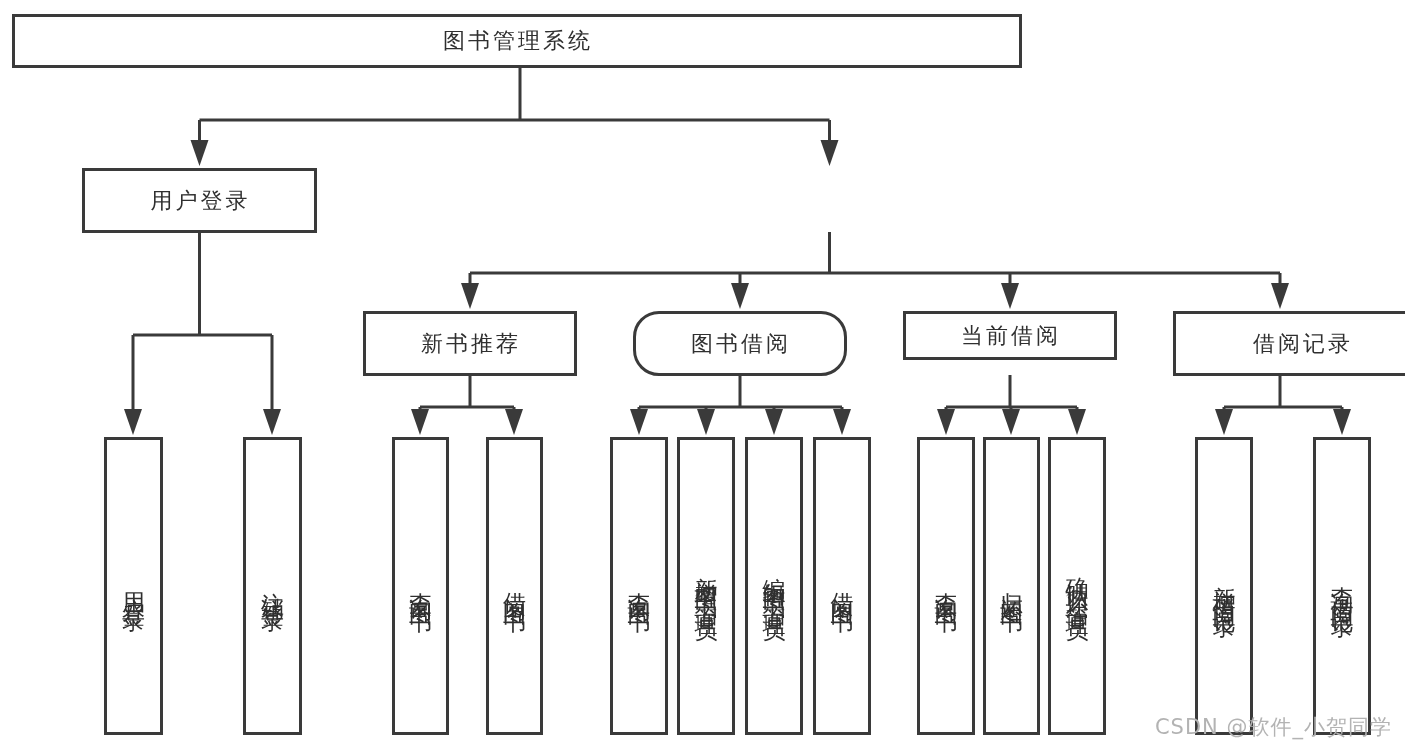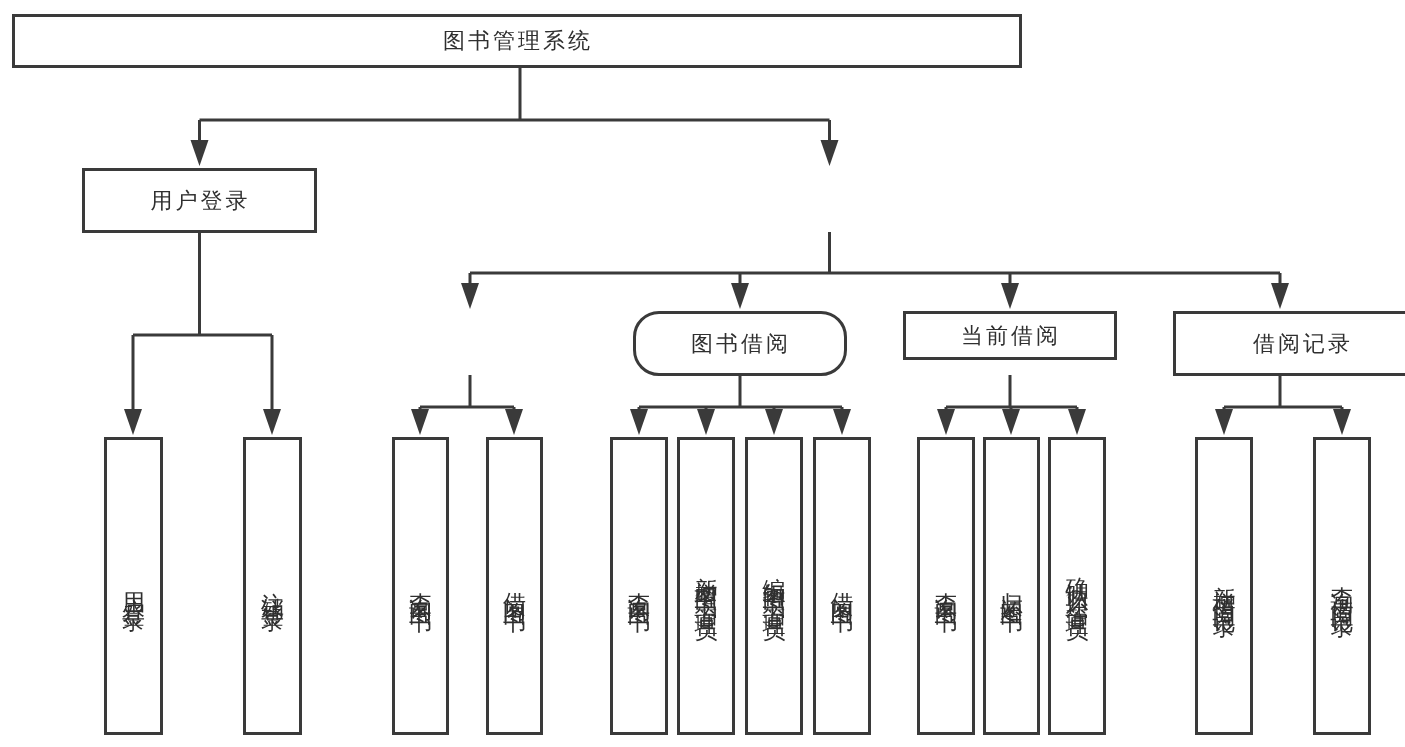--- a/index.html
+++ b/index.html
@@ -102,20 +102,23 @@
   </svg>
 
   <div class="node h-node" style="left:12px; top:14px; width:1010px; height:54px;">
     <span>图书管理系统</span>
   </div>
 
   <div class="node h-node" style="left:82px; top:168px; width:235px; height:65px;">
     <span>用户登录</span>
   </div>
 
+  <div class="node h-node" style="left:363px; top:311px; width:214px; height:65px;">
+    <span>新书推荐</span>
+  </div>
   <div class="node h-node" style="left:633px; top:311px; width:214px; height:65px;border-radius:26px;">
     <span>图书借阅</span>
   </div>
   <div class="node h-node" style="left:903px; top:311px; width:214px; height:49px;">
     <span>当前借阅</span>
   </div>
   <div class="node h-node" style="left:1173px; top:311px; width:258px; height:65px;">
     <span>借阅记录</span>
   </div>
 
@@ -156,14 +159,15 @@
     <span>确认归还（管理员）</span>
   </div>
 
   <div class="node v-node" style="left:1195px; top:437px; width:58px; height:298px;">
     <span>新增借阅记录</span>
   </div>
   <div class="node v-node" style="left:1313px; top:437px; width:58px; height:298px;">
     <span>查询借阅记录</span>
   </div>
 
+  <div class="watermark">CSDN @软件_小贺同学</div>
 
 </div>
 
 </body></html>

